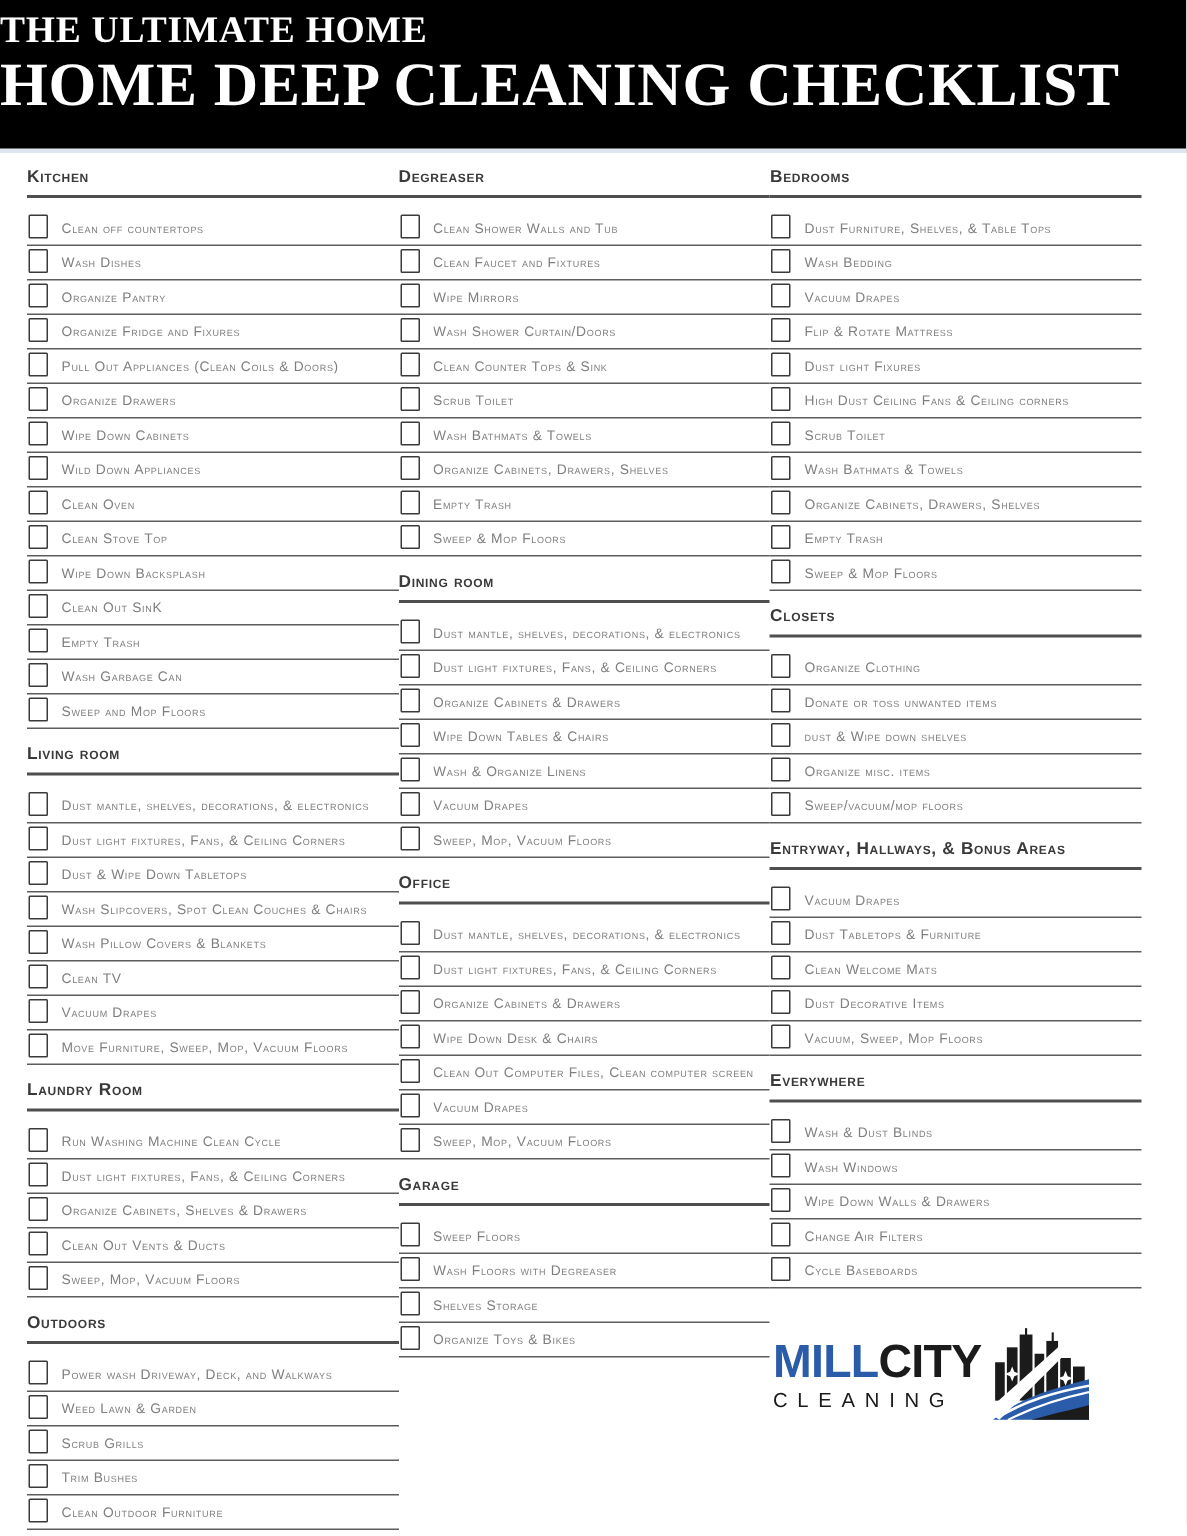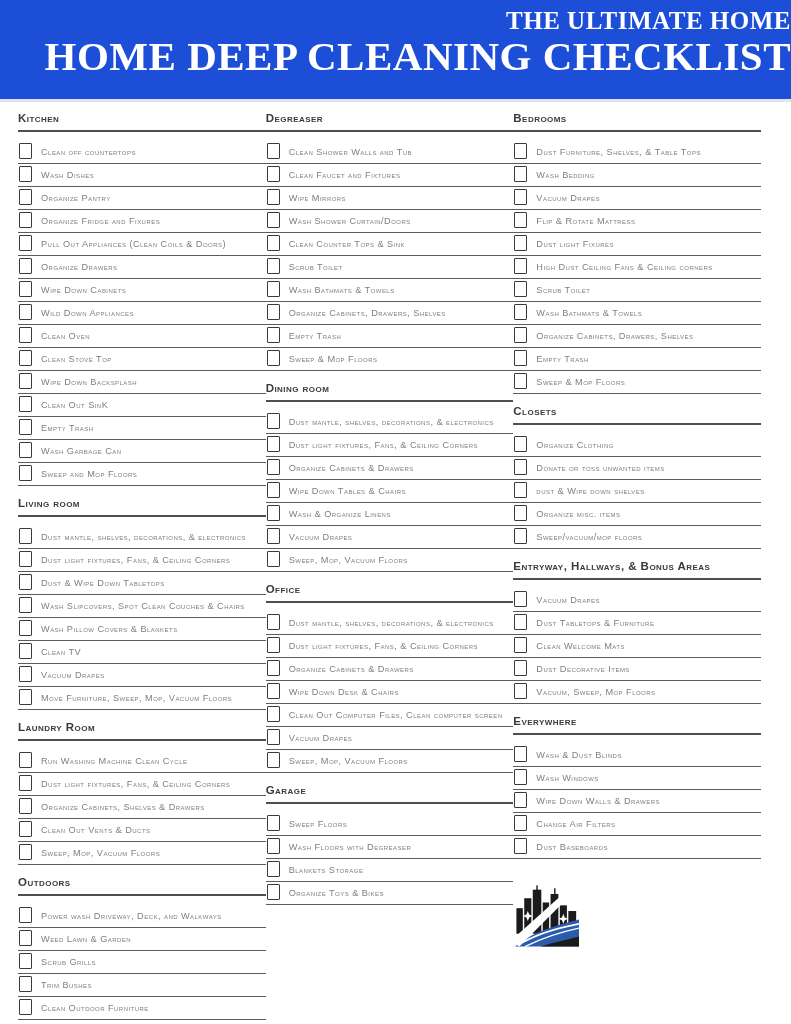--- a/index.html
+++ b/index.html
@@ -1,28 +1,28 @@
 <!DOCTYPE html>
 <html><head>
 <meta charset="utf-8">
 <style>
   html,body{margin:0;padding:0;background:#e8e8e8;}
   .page{
     width:791px;height:1024px;background:#ffffff;position:relative;overflow:hidden;
     margin:0 auto;font-family:"Liberation Sans",sans-serif;
   }
   .header{
-    height:102px;background:#1d4ed8;color:#ffffff;text-align:right;
+    height:102px;background:#000000;color:#ffffff;text-align:left;
     font-family:"Liberation Serif",serif;border-bottom:3px solid #dfe5f0;box-sizing:border-box;
   }
   .header-subtitle{
     font-size:25px;font-weight:bold;padding-top:8px;letter-spacing:.5px;line-height:1.05;
   }
   .header-title{
-    font-size:41px;font-weight:bold;letter-spacing:.5px;line-height:1.05;margin-top:1px;margin-left:40px;
+    font-size:41px;font-weight:bold;letter-spacing:.5px;line-height:1.05;margin-top:1px;
   }
   .columns{display:flex;padding:10px 30px 0 18px;}
   .col{flex:1;min-width:0;}
   .section{margin-bottom:11px;}
   .section-title{
     margin:0 0 6px;font-size:11.5px;font-weight:bold;font-variant:small-caps;
     letter-spacing:.04em;color:#3a3a3a;white-space:nowrap;
   }
   .section-divider{border-top:2px solid #4f4f4f;margin-bottom:9px;}
   .item{
@@ -403,21 +403,21 @@
     <span class="item-label">Sweep Floors</span>
   </div>
 
   <div class="item">
     <span class="checkbox"></span>
     <span class="item-label">Wash Floors with Degreaser</span>
   </div>
 
   <div class="item">
     <span class="checkbox"></span>
-    <span class="item-label">Blankets Storage</span>
+    <span class="item-label">Shelves Storage</span>
   </div>
 
 
   <div class="item">
     <span class="checkbox"></span>
     <span class="item-label">Organize Toys &amp; Bikes</span>
   </div>
 </div>
   </section>
 </div>
@@ -566,27 +566,33 @@
     <span class="item-label">Wipe Down Walls &amp; Drawers</span>
   </div>
 
   <div class="item">
     <span class="checkbox"></span>
     <span class="item-label">Change Air Filters</span>
   </div>
 
   <div class="item">
     <span class="checkbox"></span>
-    <span class="item-label">Dust Baseboards</span>
+    <span class="item-label">Cycle Baseboards</span>
   </div>
 </div>
   </section>
 </div>
 
       <div class="logo">
+        <div class="logo-text">
+          <div class="logo-line1">
+            <span class="logo-mill">MILL</span><span class="logo-city">CITY</span>
+          </div>
+          <div class="logo-line2">CLEANING</div>
+        </div>
         <svg class="logo-mark" width="64" height="62" viewBox="0 0 90 86" xmlns="http://www.w3.org/2000/svg">
           <g fill="#1b1b1b">
             <rect x="2" y="32" width="9" height="36"></rect>
             <rect x="13" y="18" width="10" height="50"></rect>
             <rect x="25" y="6" width="12" height="62"></rect>
             <rect x="30" y="0" width="2" height="8"></rect>
             <rect x="39" y="24" width="9" height="44"></rect>
             <rect x="50" y="12" width="11" height="56"></rect>
             <rect x="55" y="4" width="2" height="10"></rect>
             <rect x="63" y="28" width="10" height="40"></rect>

